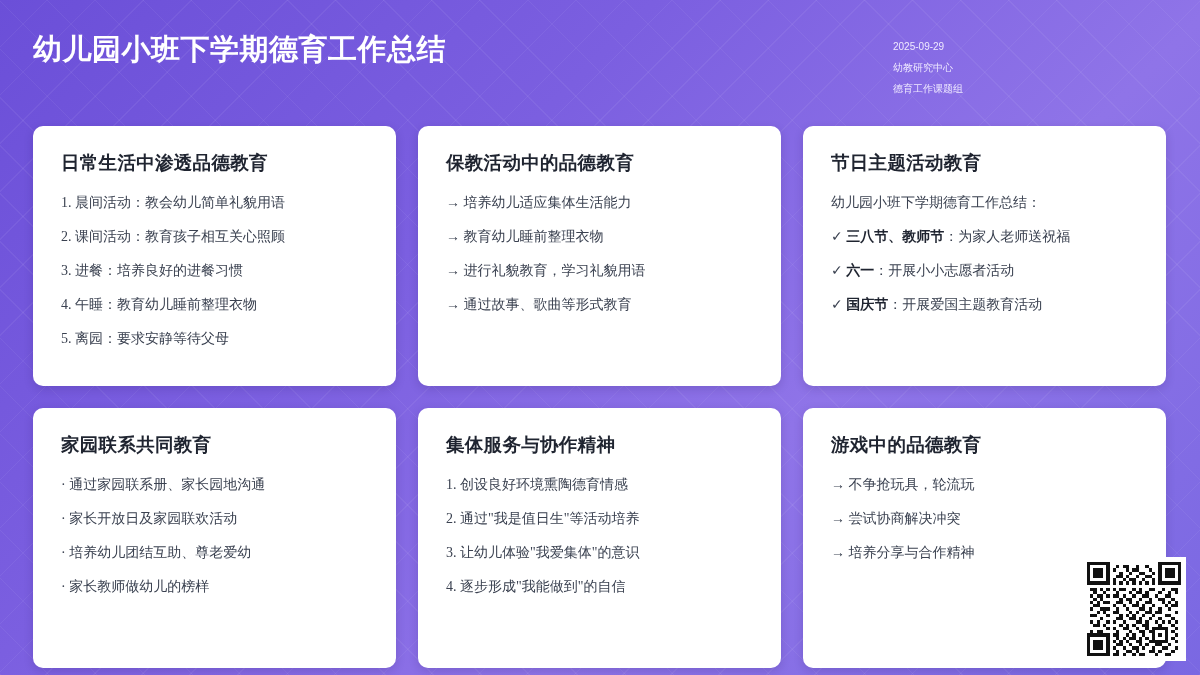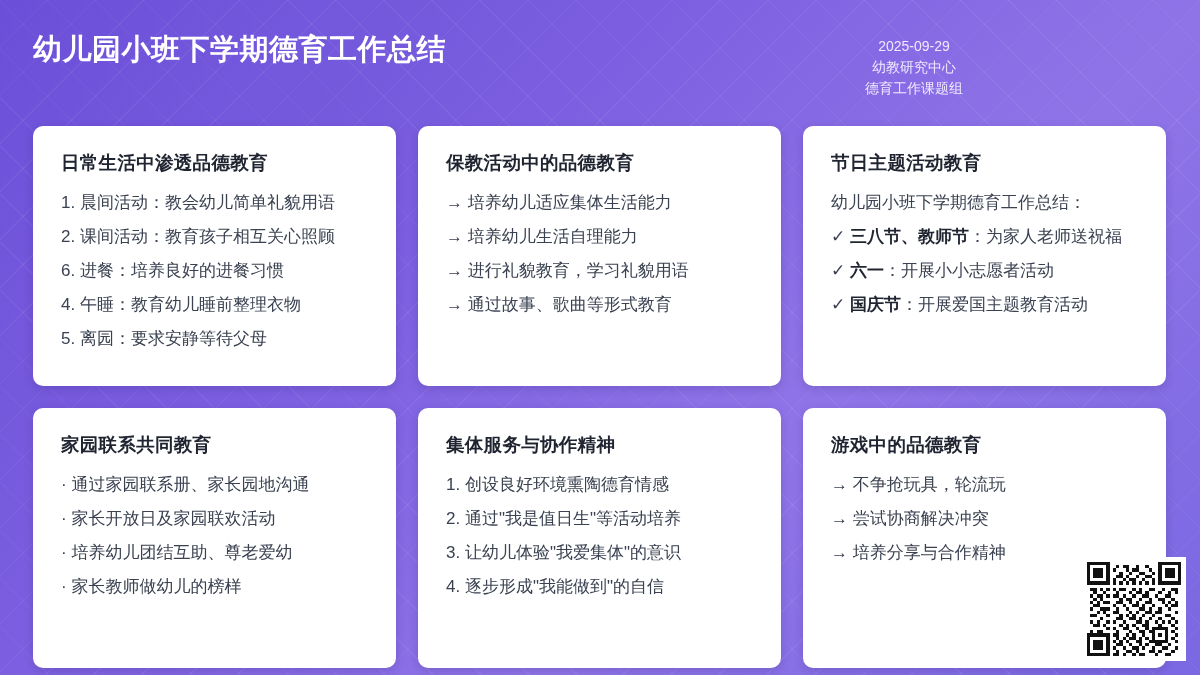--- a/index.html
+++ b/index.html
@@ -52,23 +52,23 @@
     top: 80px;
     font-size: 19px;
     font-weight: bold;
     color: #e6ddfb;
     letter-spacing: 0.5px;
   }
   .meta {
     position: absolute;
     right: 32px;
     top: 36px;
-    text-align: center;
+    text-align: left;
     color: #efe9ff;
-    font-size: 14px;
+    font-size: 10px;
     line-height: 21px;
   }
   .meta div { white-space: nowrap; }
 
   .grid {
     position: absolute;
     left: 33px;
     top: 126px;
     width: 1134px;
     display: grid;
@@ -86,25 +86,26 @@
     overflow: hidden;
   }
   .card-title {
     font-size: 18.5px;
     font-weight: bold;
     color: #1f2430;
     margin: 4px 0 18px 6px;
     letter-spacing: 0.3px;
   }
   .card-line {
-    font-size: 17px;
+    font-size: 14px;
     color: #3a4150;
     line-height: 19px;
     margin: 0 0 15px 6px;
     white-space: nowrap;
+    font-family: Liberation Serif, serif;
   }
   .card-line.intro {
     color: #3a4150;
   }
   .card-line b {
     color: #1f2430;
     font-weight: bold;
   }
   .qr {
     position: absolute;
@@ -131,29 +132,29 @@
       <div>德育工作课题组</div>
     </div>
   </div>
 
   <div class="grid">
 
     <div class="card">
       <div class="card-title">日常生活中渗透品德教育</div>
       <div class="card-line">1. 晨间活动：教会幼儿简单礼貌用语</div>
       <div class="card-line">2. 课间活动：教育孩子相互关心照顾</div>
-      <div class="card-line">6. 进餐：培养良好的进餐习惯</div>
+      <div class="card-line">3. 进餐：培养良好的进餐习惯</div>
       <div class="card-line">4. 午睡：教育幼儿睡前整理衣物</div>
       <div class="card-line">5. 离园：要求安静等待父母</div>
     </div>
 
     <div class="card">
       <div class="card-title">保教活动中的品德教育</div>
       <div class="card-line">→ 培养幼儿适应集体生活能力</div>
-      <div class="card-line">→ 培养幼儿生活自理能力</div>
+      <div class="card-line">→ 教育幼儿睡前整理衣物</div>
       <div class="card-line">→ 进行礼貌教育，学习礼貌用语</div>
       <div class="card-line">→ 通过故事、歌曲等形式教育</div>
     </div>
 
     <div class="card">
       <div class="card-title">节日主题活动教育</div>
       <div class="card-line intro">幼儿园小班下学期德育工作总结：</div>
       <div class="card-line">✓ <b>三八节、教师节</b>：为家人老师送祝福</div>
       <div class="card-line">✓ <b>六一</b>：开展小小志愿者活动</div>
       <div class="card-line">✓ <b>国庆节</b>：开展爱国主题教育活动</div>

